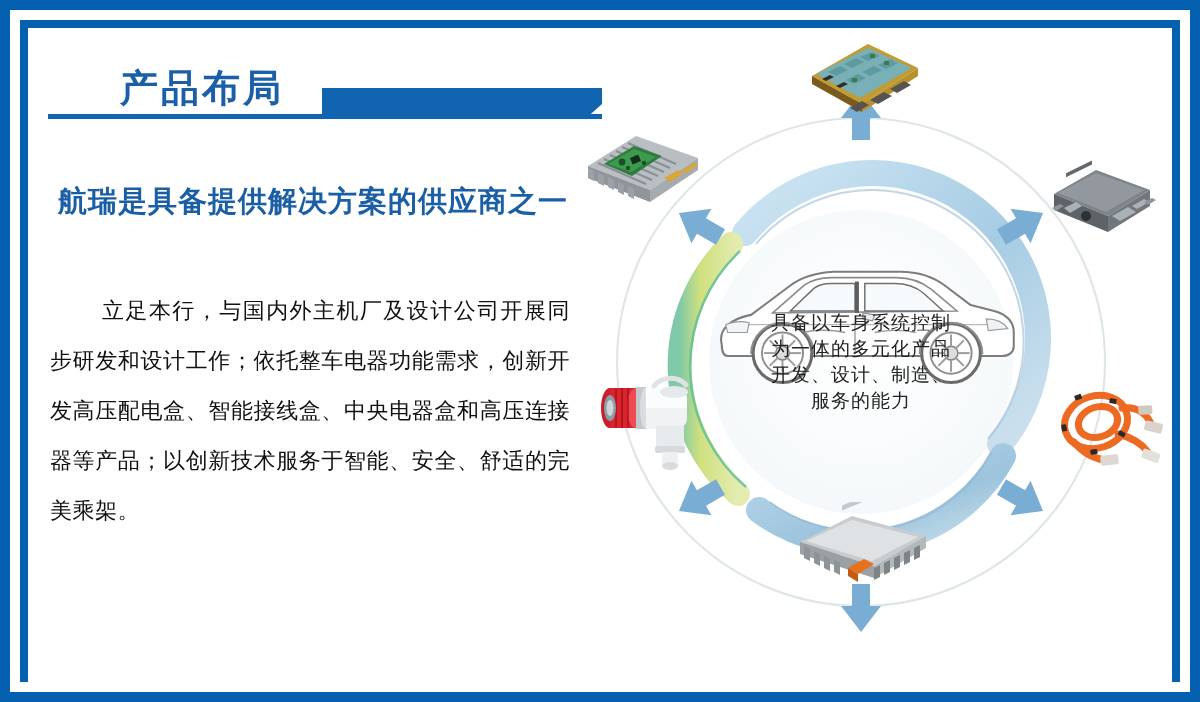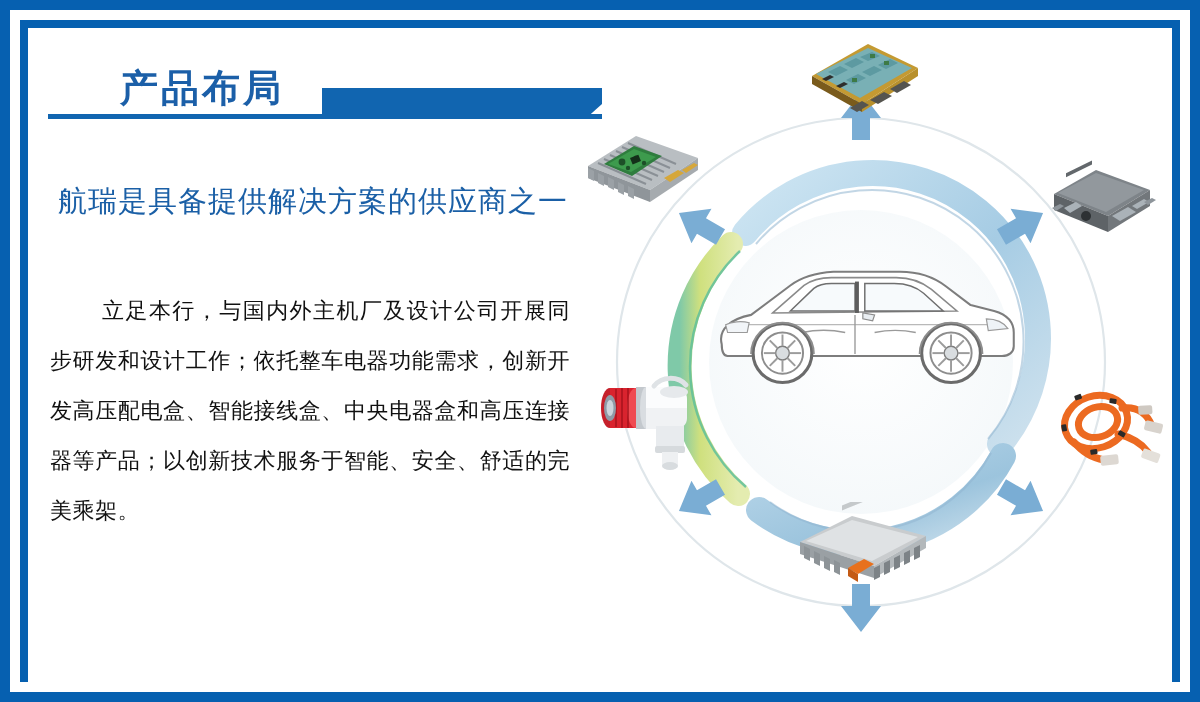--- a/index.html
+++ b/index.html
@@ -53,21 +53,21 @@
     width:554px; height:5px;
     background:#1165b0;
   }
 
   
   .subtitle{
     position:absolute; left:30px; top:142px;
     width:540px;
     font-family:"Liberation Serif","DejaVu Serif",serif;
     font-size:29px;
-    font-weight:normal;
+    font-weight:bold;
     color:#1a5fa6;
     letter-spacing:1px;
     white-space:nowrap;
   }
 
   .paragraph{
     position:absolute; left:22px; top:246px;
     width:520px;
     font-family:"Liberation Serif","DejaVu Serif",serif;
     font-size:22px;
@@ -234,20 +234,26 @@
 
         <g transform="translate(150,468) rotate(-120)">
           <path d="M0,-22 L20,4 L9,4 L9,26 L-9,26 L-9,4 L-20,4 Z" fill="#7aadd4"></path>
         </g>
 
         <g transform="translate(150,192) rotate(-60)">
           <path d="M0,-22 L20,4 L9,4 L9,26 L-9,26 L-9,4 L-20,4 Z" fill="#7aadd4"></path>
         </g>
       </svg>
 
+      <div class="center-caption">
+        <div>具备以车身系统控制</div>
+        <div>为一体的多元化产品</div>
+        <div>开发、设计、制造、</div>
+        <div>服务的能力</div>
+      </div>
 
       <div class="prod" style="left:258px; top:2px;">
         <svg width="120" height="86" viewBox="0 0 120 86">
           <g transform="translate(6,8)">
             <path d="M0,34 L56,2 L106,26 L50,62 Z" fill="#c49a32"></path>
             <path d="M4,32 L56,6 L100,26 L48,56 Z" fill="#79b0b5"></path>
             <g fill="#5d9aa1">
               <path d="M16,30 L28,24 L36,28 L24,34 Z"></path>
               <path d="M32,22 L44,16 L52,20 L40,26 Z"></path>
               <path d="M48,15 L60,10 L68,14 L56,19 Z"></path>

